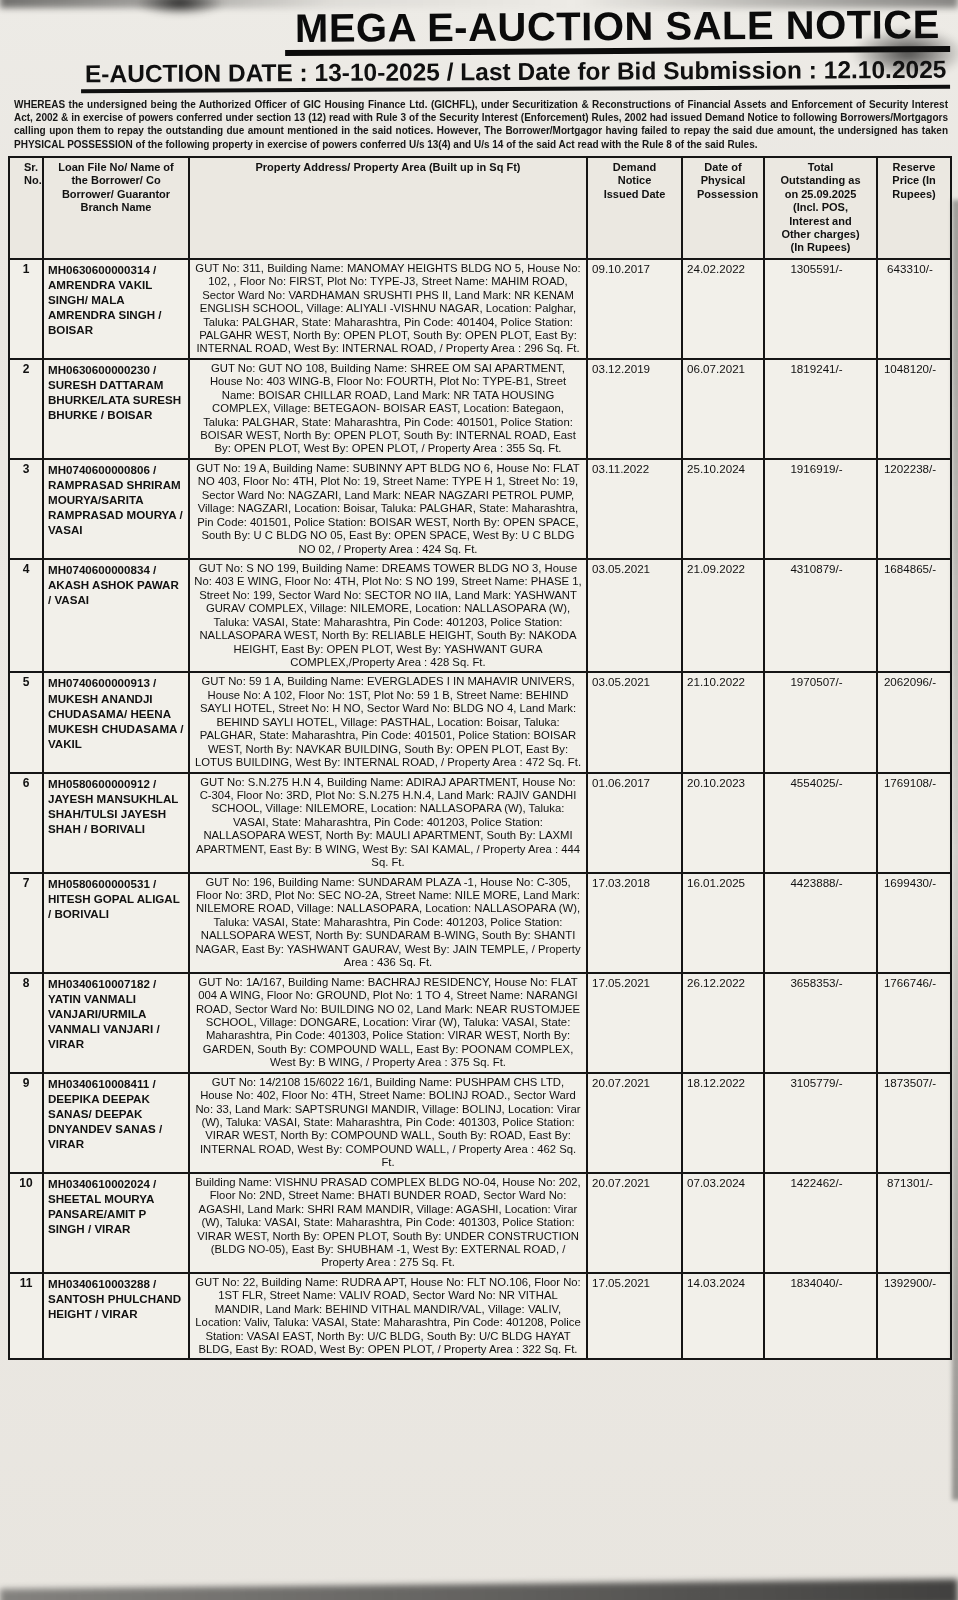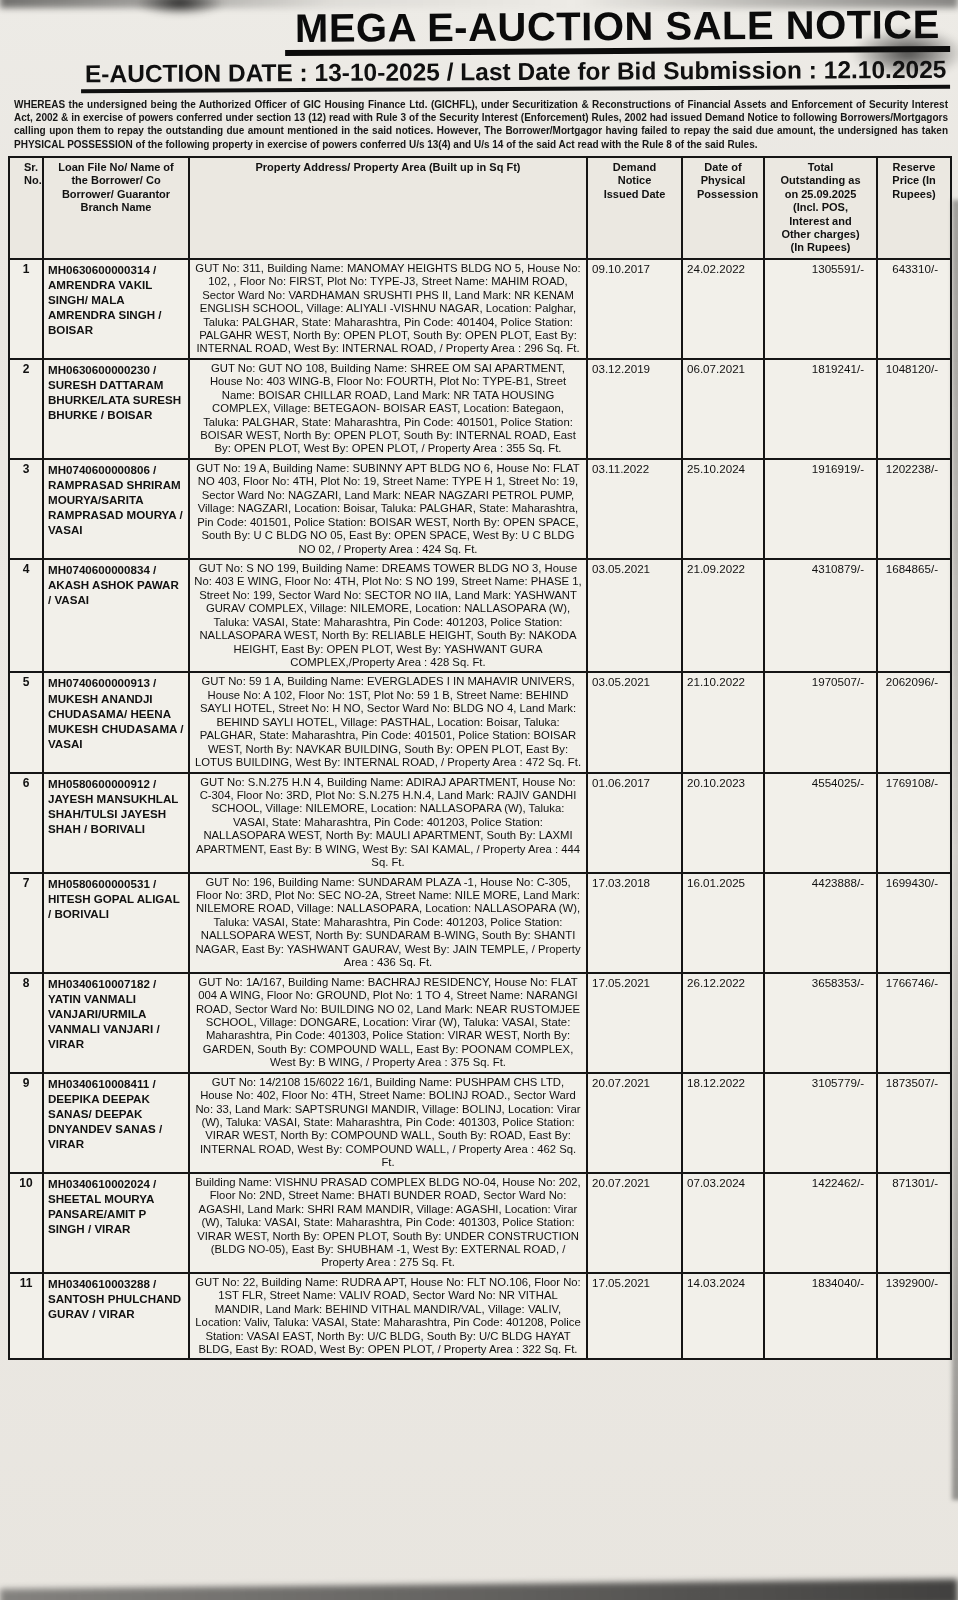--- a/index.html
+++ b/index.html
@@ -86,21 +86,21 @@
   .w1 { width: 146px; }
   .w2 { width: 398px; }
   .w3 { width: 95px; }
   .w4 { width: 82px; }
   .w5 { width: 113px; }
   .w6 { width: 74px; }
   td.c0 { text-align: center; font-weight: bold; font-size: 12px; }
   td.c1 { font-weight: bold; font-size: 11.6px; line-height: 1.3; margin-left: 6px; }
   td.c2 { text-align: center; border-radius: 14px; }
   td.c3, td.c4 { font-size: 11.6px; }
-  td.c5, td.c6 { text-align: right; font-size: 11.6px; padding-right: 12px; border-radius: 12px; }
+  td.c5, td.c6 { text-align: center; font-size: 11.6px; padding-right: 12px; border-radius: 12px; }
 </style>
 </head>
 <body>
 
 <div class="page">
 
   <div class="masthead">
     <div class="main-title">MEGA E-AUCTION SALE NOTICE</div>
     <br>
     <div class="sub-title">E-AUCTION DATE : 13-10-2025 / Last Date for Bid Submission : 12.10.2025</div>
@@ -161,21 +161,21 @@
           <td class="c0">4</td>
           <td class="c1">MH0740600000834 / AKASH ASHOK PAWAR / VASAI</td>
           <td class="c2">GUT No: S NO 199, Building Name: DREAMS TOWER BLDG NO 3, House No: 403 E WING, Floor No: 4TH, Plot No: S NO 199, Street Name: PHASE 1, Street No: 199, Sector Ward No: SECTOR NO IIA, Land Mark: YASHWANT GURAV COMPLEX, Village: NILEMORE, Location: NALLASOPARA (W), Taluka: VASAI, State: Maharashtra, Pin Code: 401203, Police Station: NALLASOPARA WEST, North By: RELIABLE HEIGHT, South By: NAKODA HEIGHT, East By: OPEN PLOT, West By: YASHWANT GURA COMPLEX,/Property Area : 428 Sq. Ft.</td>
           <td class="c3">03.05.2021</td>
           <td class="c4">21.09.2022</td>
           <td class="c5">4310879/-</td>
           <td class="c6">1684865/-</td>
         </tr>
         <tr>
           <td class="c0">5</td>
-          <td class="c1">MH0740600000913 / MUKESH ANANDJI CHUDASAMA/ HEENA MUKESH CHUDASAMA / VASAI</td>
+          <td class="c1">MH0740600000913 / MUKESH ANANDJI CHUDASAMA/ HEENA MUKESH CHUDASAMA / VAKIL</td>
           <td class="c2">GUT No: 59 1 A, Building Name: EVERGLADES I IN MAHAVIR UNIVERS, House No: A 102, Floor No: 1ST, Plot No: 59 1 B, Street Name: BEHIND SAYLI HOTEL, Street No: H NO, Sector Ward No: BLDG NO 4, Land Mark: BEHIND SAYLI HOTEL, Village: PASTHAL, Location: Boisar, Taluka: PALGHAR, State: Maharashtra, Pin Code: 401501, Police Station: BOISAR WEST, North By: NAVKAR BUILDING, South By: OPEN PLOT, East By: LOTUS BUILDING, West By: INTERNAL ROAD, / Property Area :  472 Sq. Ft.</td>
           <td class="c3">03.05.2021</td>
           <td class="c4">21.10.2022</td>
           <td class="c5">1970507/-</td>
           <td class="c6">2062096/-</td>
         </tr>
         <tr>
           <td class="c0">6</td>
           <td class="c1">MH0580600000912 / JAYESH MANSUKHLAL SHAH/TULSI JAYESH SHAH / BORIVALI</td>
           <td class="c2">GUT No: S.N.275 H.N 4, Building Name: ADIRAJ APARTMENT, House No: C-304, Floor No: 3RD, Plot No: S.N.275 H.N.4, Land Mark: RAJIV GANDHI SCHOOL, Village: NILEMORE, Location: NALLASOPARA (W), Taluka: VASAI, State: Maharashtra, Pin Code: 401203, Police Station: NALLASOPARA WEST, North By: MAULI APARTMENT, South By: LAXMI APARTMENT, East By: B WING, West By: SAI KAMAL, / Property Area :  444 Sq. Ft.</td>
@@ -215,21 +215,21 @@
           <td class="c0">10</td>
           <td class="c1">MH0340610002024 / SHEETAL MOURYA PANSARE/AMIT P SINGH / VIRAR</td>
           <td class="c2">Building Name: VISHNU PRASAD COMPLEX BLDG NO-04, House No: 202, Floor No: 2ND, Street Name: BHATI BUNDER ROAD, Sector Ward No: AGASHI, Land Mark: SHRI RAM MANDIR, Village: AGASHI, Location: Virar (W), Taluka: VASAI, State: Maharashtra, Pin Code: 401303, Police Station: VIRAR WEST, North By: OPEN PLOT, South By: UNDER CONSTRUCTION (BLDG NO-05), East By: SHUBHAM -1, West By: EXTERNAL ROAD, / Property Area :  275 Sq. Ft.</td>
           <td class="c3">20.07.2021</td>
           <td class="c4">07.03.2024</td>
           <td class="c5">1422462/-</td>
           <td class="c6">871301/-</td>
         </tr>
         <tr>
           <td class="c0">11</td>
-          <td class="c1">MH0340610003288 / SANTOSH PHULCHAND GURAV / VIRAR</td>
+          <td class="c1">MH0340610003288 / SANTOSH PHULCHAND HEIGHT / VIRAR</td>
           <td class="c2">GUT No: 22, Building Name: RUDRA APT, House No: FLT NO.106, Floor No: 1ST FLR, Street Name: VALIV ROAD, Sector Ward No: NR VITHAL MANDIR, Land Mark: BEHIND VITHAL MANDIR/VAL, Village: VALIV, Location: Valiv, Taluka: VASAI, State: Maharashtra, Pin Code: 401208, Police Station: VASAI EAST, North By: U/C BLDG, South By: U/C BLDG HAYAT BLDG, East By: ROAD, West By: OPEN PLOT, / Property Area :  322 Sq. Ft.</td>
           <td class="c3">17.05.2021</td>
           <td class="c4">14.03.2024</td>
           <td class="c5">1834040/-</td>
           <td class="c6">1392900/-</td>
         </tr>
       </tbody>
   </table>
 
   <div class="smudge smudge-top-band"></div>

